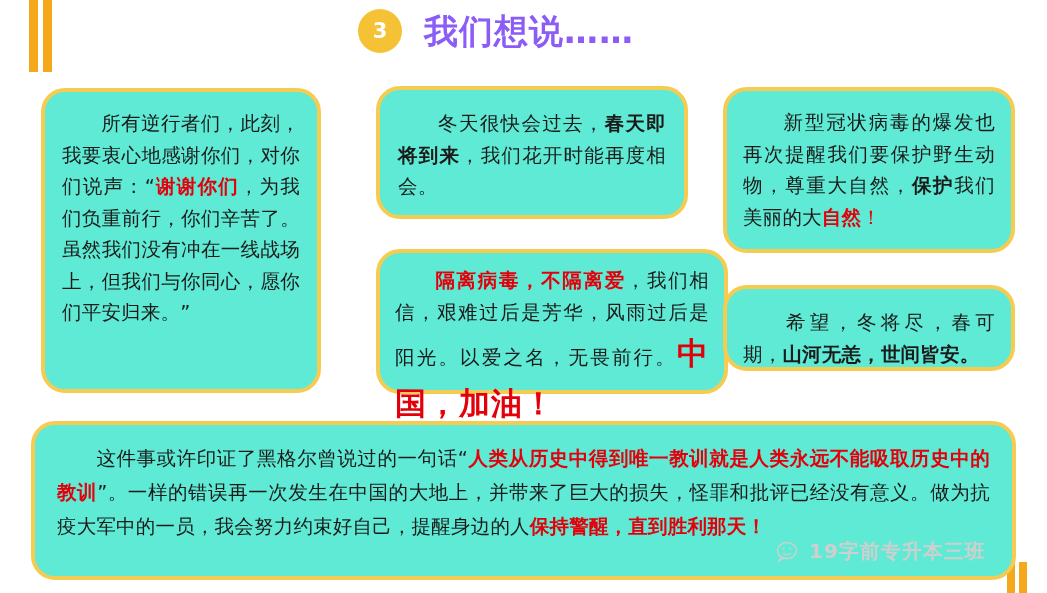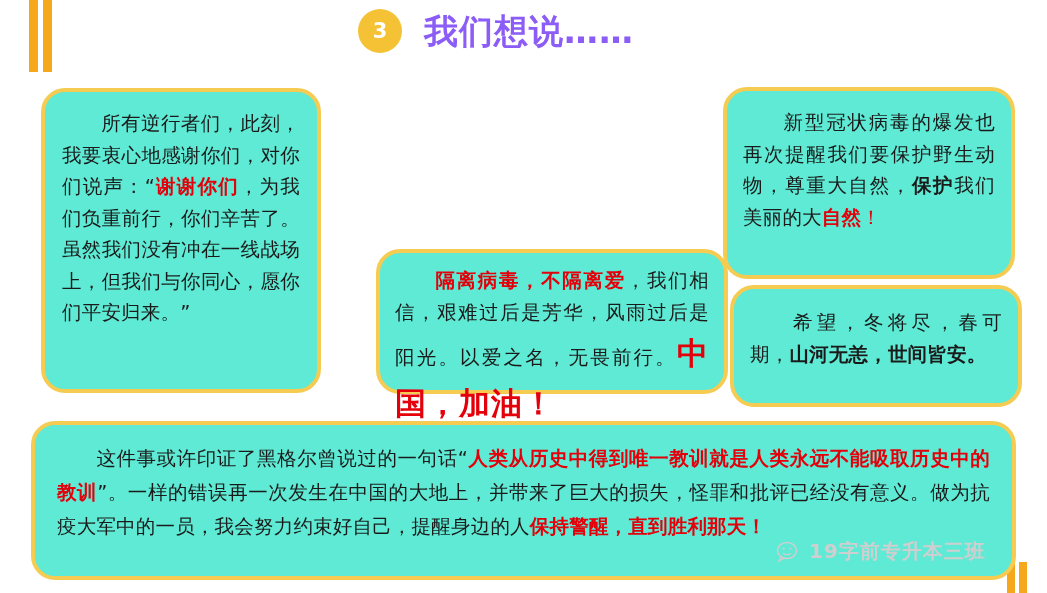--- a/index.html
+++ b/index.html
@@ -50,23 +50,23 @@
   }
   .indent{display:inline-block;width:2em;}
   b{font-weight:bold;}
   .red{color:#E3000B;font-weight:bold;}
   .red-plain{color:#E3000B;}
   .big-red{color:#E3000B;font-weight:bold;font-size:31px;letter-spacing:1px;}
 
   
   #card-thanks{left:41px;top:88px;width:280px;height:305px;padding:16px 17px 10px 17px;}
   #card-spring{left:376px;top:86px;width:312px;height:133px;padding:18px 18px 10px 18px;}
-  #card-nature{left:723px;top:87px;width:292px;height:192px;padding:16px 16px 10px 16px;}
+  #card-nature{left:723px;top:87px;width:292px;height:166px;padding:16px 16px 10px 16px;}
   #card-love  {left:376px;top:249px;width:352px;height:145px;padding:12px 15px 8px 15px;}
-  #card-hope  {left:723px;top:285px;width:292px;height:122px;padding:18px 16px 10px 16px;margin-left:7px;}
+  #card-hope  {left:723px;top:285px;width:292px;height:86px;padding:18px 16px 10px 16px;}
   #card-bottom{left:31px;top:421px;width:985px;height:159px;padding:17px 22px 10px 22px;}
   #card-bottom .body{font-size:19.5px;line-height:1.74;}
 
   
   .watermark{
     position:absolute;left:776px;top:538px;
     display:flex;align-items:center;gap:7px;
     color:#cfcfcf;font-size:20px;letter-spacing:1px;
     white-space:nowrap;pointer-events:none;font-weight:bold;
   }
@@ -84,20 +84,23 @@
 
   <div class="header">
     <div class="badge">3</div>
     <div class="page-title">我们想说……</div>
   </div>
 
   <div class="card" id="card-thanks">
     <p class="body"><span class="indent"></span><span>所有逆行者们，此刻，我要衷心地感谢你们，对你们说声：“</span><span class="red">谢谢你们</span><span>，为我们负重前行，你们辛苦了。虽然我们没有冲在一线战场上，但我们与你同心，愿你们平安归来。”</span></p>
   </div>
 
+  <div class="card" id="card-spring">
+    <p class="body"><span class="indent"></span><span>冬天很快会过去，</span><b>春天即将到来</b><span>，我们花开时能再度相会。</span></p>
+  </div>
 
   <div class="card" id="card-nature">
     <p class="body"><span class="indent"></span><span>新型冠状病毒的爆发也再次提醒我们要保护野生动物，尊重大自然，</span><b>保护</b><span>我们美丽的大</span><span class="red">自然</span><span class="red-plain">！</span></p>
   </div>
 
   <div class="card" id="card-love">
     <p class="body"><span class="indent"></span><span class="red">隔离病毒，不隔离爱</span><span>，我们相信，艰难过后是芳华，风雨过后是阳光。以爱之名，无畏前行。</span><span class="big-red">中国，加油！</span></p>
   </div>
 
   <div class="card" id="card-hope">

